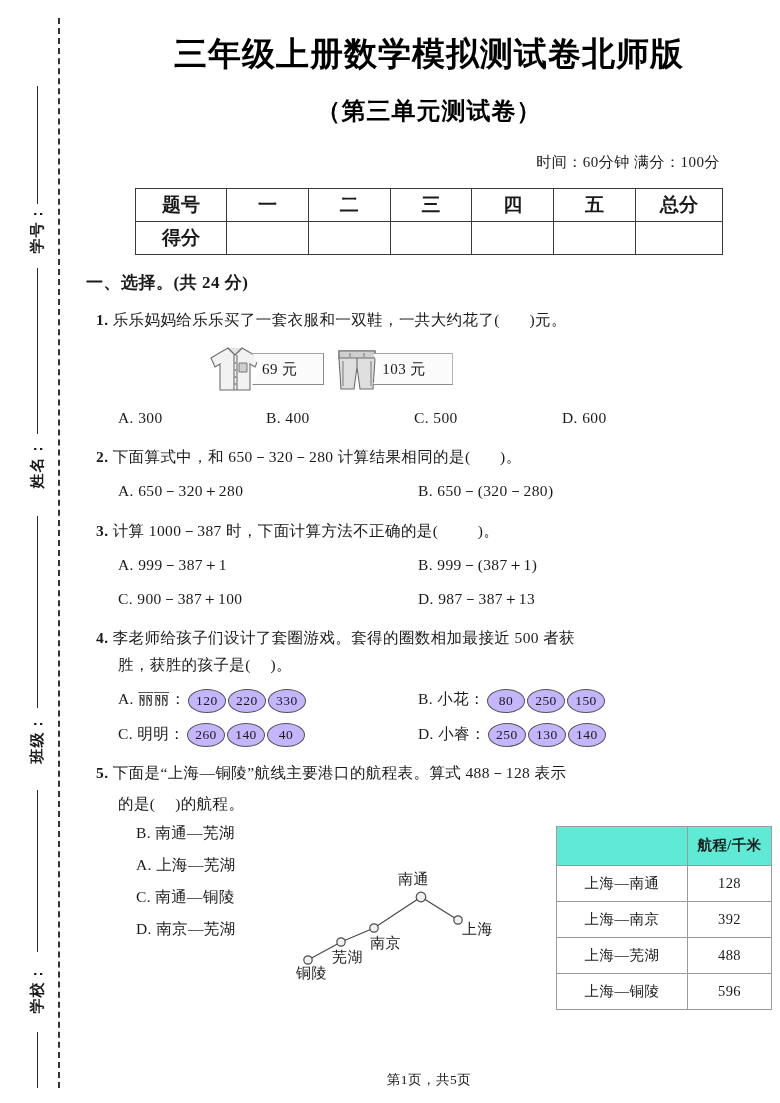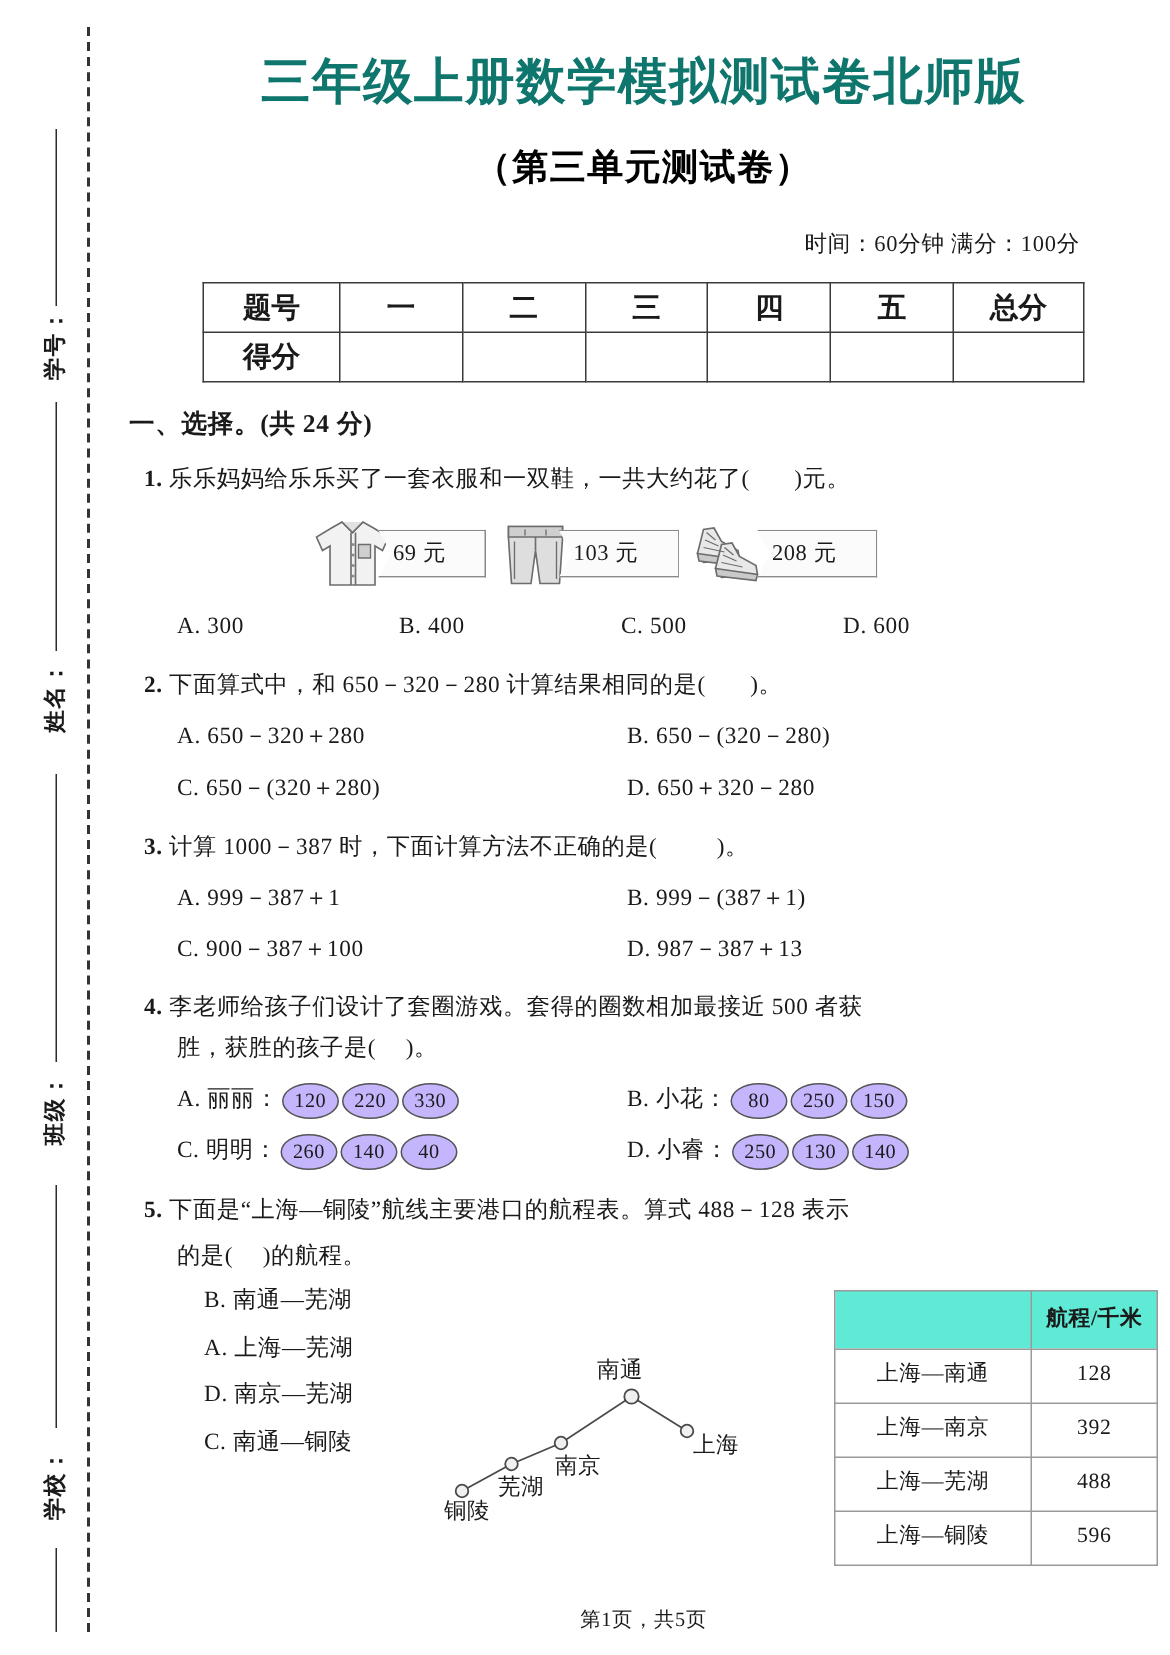--- a/index.html
+++ b/index.html
@@ -66,21 +66,21 @@
     width: 702px; height: 1103px;
   }
 
   .title {
     text-align: center;
     font-size: 33px;
     font-weight: 700;
     letter-spacing: 1px;
     margin-top: 32px;
     font-family: "Liberation Serif", "DejaVu Serif", serif;
-    color: #0f766e;
+    color: #000000;
   }
   .subtitle {
     text-align: center;
     font-size: 24px;
     font-weight: 700;
     margin-top: 18px;
     letter-spacing: 1px;
     color: #000;
   }
 
@@ -304,59 +304,36 @@
           <g fill="none" stroke="#6d6d6d" stroke-width="0.9">
             <path d="M13 20 L13 45"></path>
               <path d="M41 20 L41 45"></path>
             <path d="M20 12 L20 16"></path>
               <path d="M34 12 L34 16"></path>
           </g>
         </svg>
         <div class="tag">103 元</div>
       </div>
 
-      <div class="price-item">
-        <svg class="icon-svg" width="58" height="56" viewBox="0 0 58 56">
-          <g fill="#e8e8e8" stroke="#6d6d6d" stroke-width="1.1">
-            <path d="M6 28 L10 12 L17 11 L22 20 L33 26 L34 32 L10 34 Z"></path>
-            <path d="M6 28 L34 32 L33 36 L7 33 Z" fill="#cacaca"></path>
-            <path d="M18 38 L22 22 L29 21 L34 30 L45 36 L46 42 L22 44 Z"></path>
-            <path d="M18 38 L46 42 L45 46 L19 43 Z" fill="#cacaca"></path>
-          </g>
-          <g fill="none" stroke="#6d6d6d" stroke-width="0.85">
-            <path d="M12 14 L18 19"></path>
-              <path d="M11 19 L20 23"></path>
-              <path d="M10 24 L24 27"></path>
-            <path d="M24 24 L30 29"></path>
-              <path d="M23 29 L32 33"></path>
-              <path d="M22 34 L36 37"></path>
-          </g>
-        </svg>
-        <div class="tag">208 元</div>
-      </div>
     </div>
 
     <div class="opt-row opt-4col">
       <span class="opt">A. 300</span>
       <span class="opt">B. 400</span>
       <span class="opt">C. 500</span>
       <span class="opt">D. 600</span>
     </div>
   </div>
 
   <div class="q">
     <span class="num">2.</span>
     <span class="qtext">下面算式中，和 650－320－280 计算结果相同的是(</span><span class="blank-paren">&nbsp;&nbsp;&nbsp;</span><span>)。</span>
     <div class="opt-row opt-2col">
       <span class="opt">A. 650－320＋280</span>
       <span class="opt">B. 650－(320－280)</span>
-    </div>
-    <div class="opt-row opt-2col">
-      <span class="opt">C. 650－(320＋280)</span>
-      <span class="opt">D. 650＋320－280</span>
     </div>
   </div>
 
   <div class="q">
     <span class="num">3.</span>
     <span class="qtext">计算 1000－387 时，下面计算方法不正确的是(</span><span class="blank-paren">&nbsp;&nbsp;&nbsp;&nbsp;</span><span>)。</span>
     <div class="opt-row opt-2col">
       <span class="opt">A. 999－387＋1</span>
       <span class="opt">B. 999－(387＋1)</span>
     </div>
@@ -412,22 +389,22 @@
     <span class="qtext">下面是“上海—铜陵”航线主要港口的航程表。算式 488－128 表示</span>
 
     <div class="q5-wrap">
       <div class="q-body">
         <span>的是(</span><span class="blank-paren">&nbsp;&nbsp;</span><span>)的航程。</span>
       </div>
 
       <div class="q5-opts">
         <div>B. 南通—芜湖</div>
         <div>A. 上海—芜湖</div>
+        <div>C. 南通—铜陵</div>
         <div>D. 南京—芜湖</div>
-        <div>C. 南通—铜陵</div>
       </div>
 
       <svg class="route-svg" width="210" height="140" viewBox="0 0 210 140">
         <polyline points="22,118 55,100 88,86 135,55 172,78" fill="none" stroke="#4a4a4a" stroke-width="1.2"></polyline>
         <circle cx="22" cy="118" r="4.2" fill="#f0f0f0" stroke="#4a4a4a" stroke-width="1.2"></circle>
         <circle cx="55" cy="100" r="4.2" fill="#f0f0f0" stroke="#4a4a4a" stroke-width="1.2"></circle>
         <circle cx="88" cy="86" r="4.2" fill="#f0f0f0" stroke="#4a4a4a" stroke-width="1.2"></circle>
         <circle cx="135" cy="55" r="4.8" fill="#f0f0f0" stroke="#4a4a4a" stroke-width="1.2"></circle>
         <circle cx="172" cy="78" r="4.2" fill="#f0f0f0" stroke="#4a4a4a" stroke-width="1.2"></circle>
         <text x="10" y="136" font-size="15" font-family="Liberation Serif, DejaVu Serif, serif" fill="#1a1a1a">铜陵</text>

